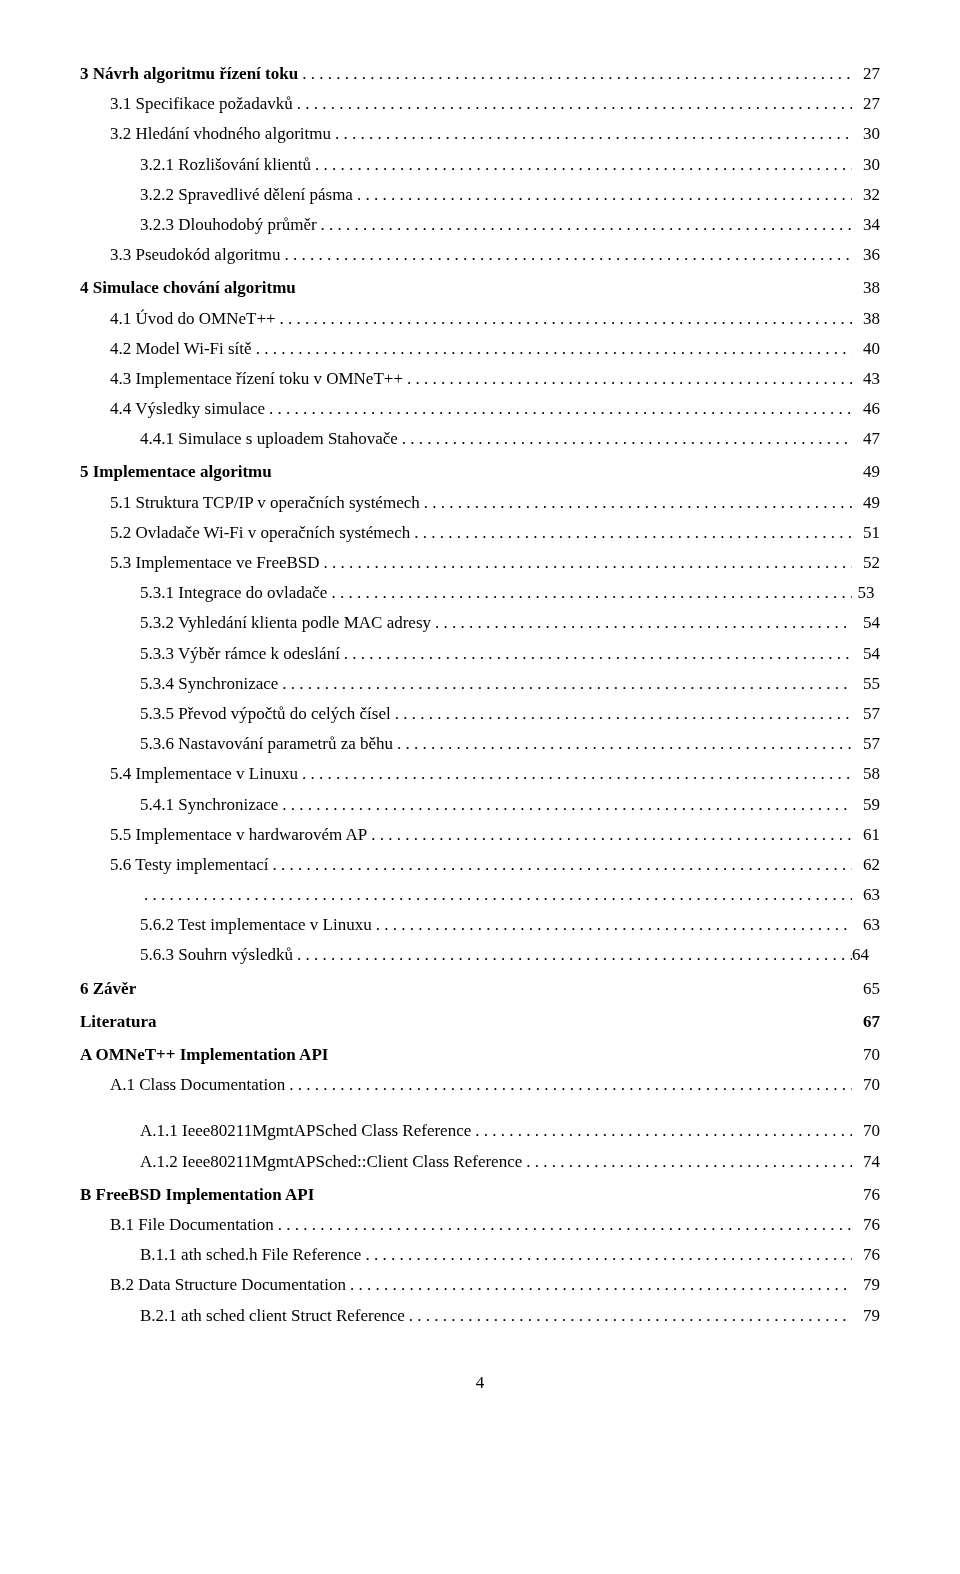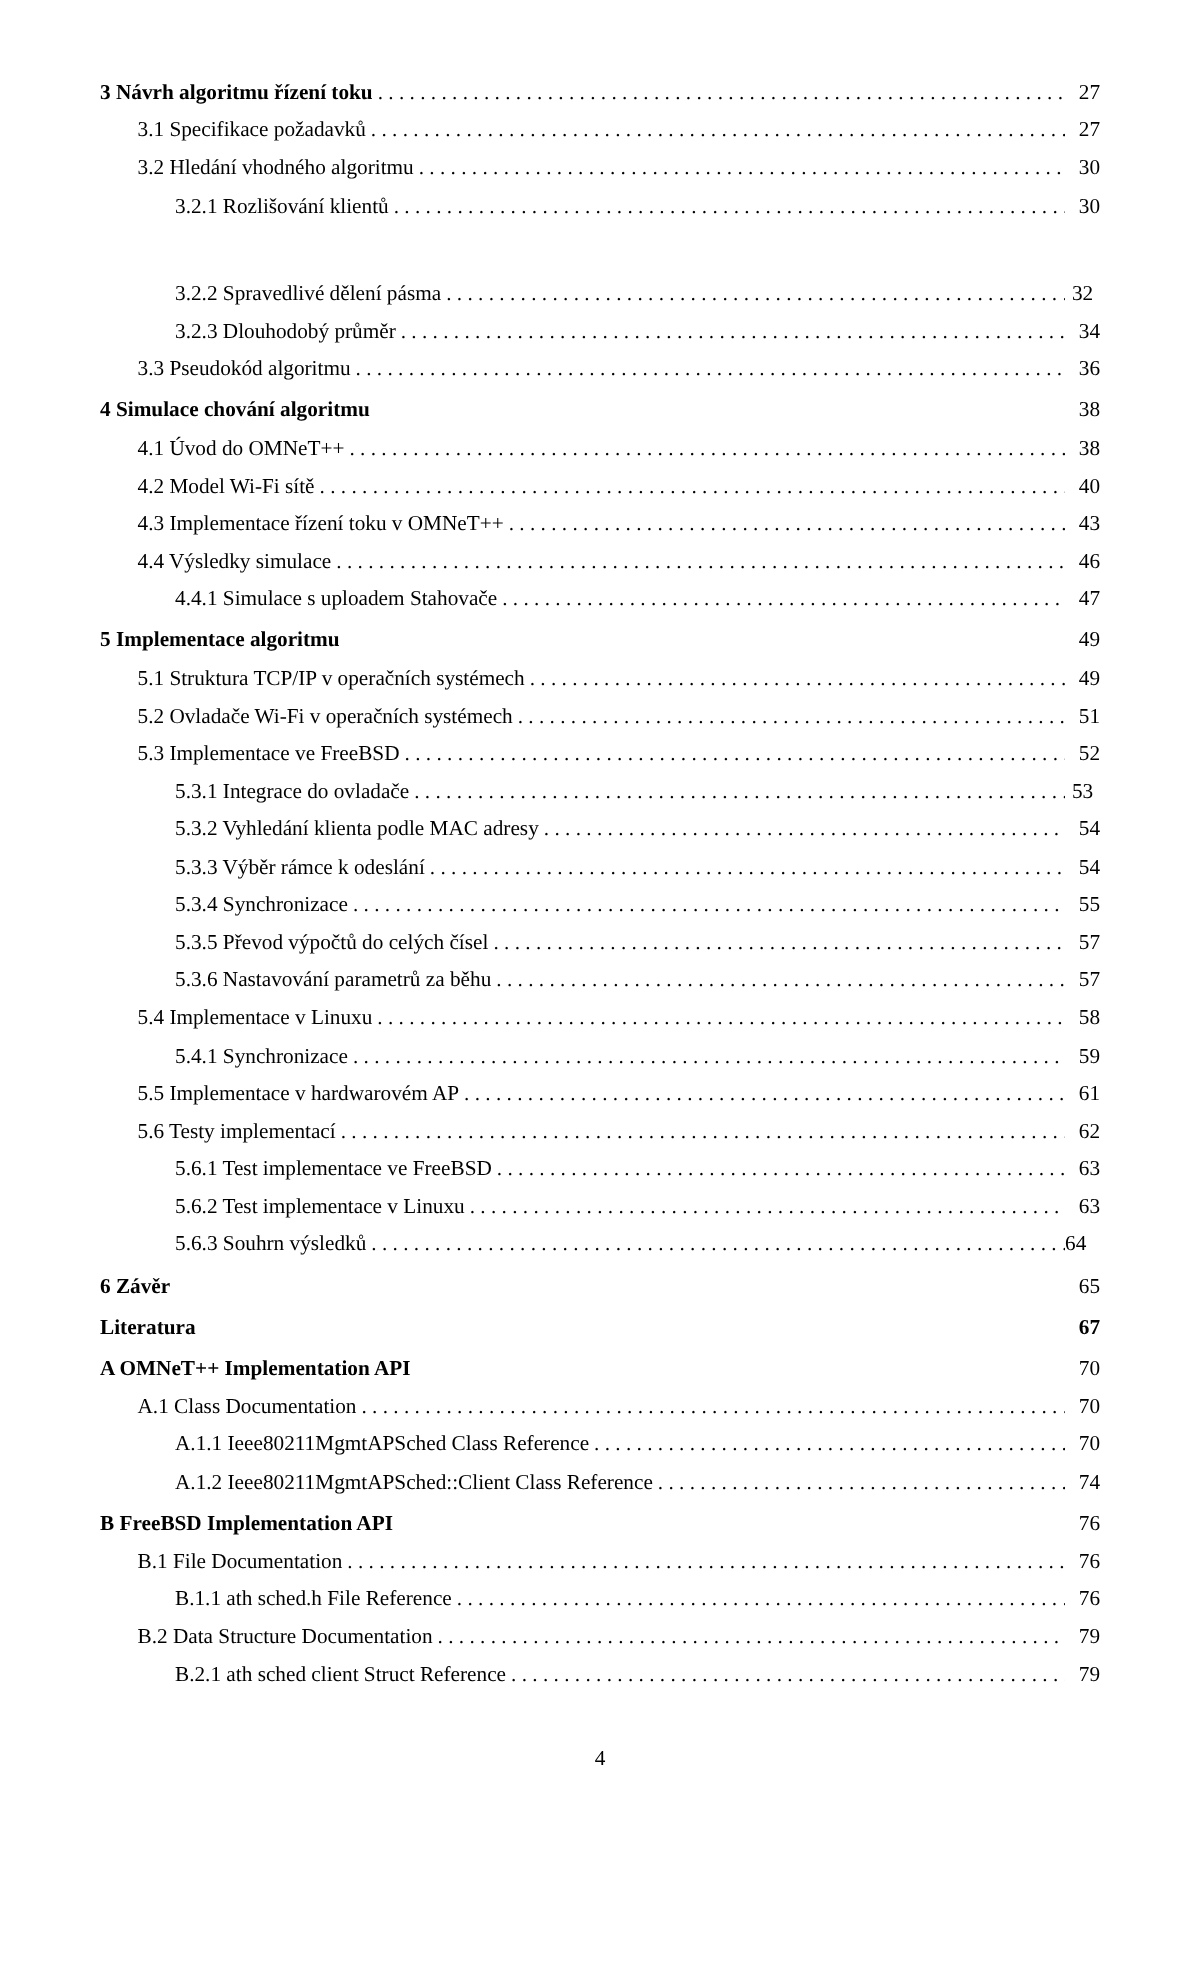--- a/index.html
+++ b/index.html
@@ -45,21 +45,21 @@
       <span style="white-space: nowrap; min-width: 28px; text-align: right; font-weight: normal;">30</span>
     </div>
     <div style="display: flex; width: 100%; align-items: baseline; margin-bottom: 3px; font-family: &quot;Computer Modern&quot;, &quot;Latin Modern&quot;, Georgia, &quot;Times New Roman&quot;, serif; font-size: 17px; padding-left: 60px; font-weight: normal; margin-top: 0px;">
       <span style="white-space: nowrap; flex-shrink: 0;">3.2.1 Rozlišování klientů</span>
       <span style="flex: 1 1 0%; overflow: hidden; white-space: nowrap; padding-left: 4px; padding-right: 4px; font-weight: normal;">. . . . . . . . . . . . . . . . . . . . . . . . . . . . . . . . . . . . . . . . . . . . . . . . . . . . . . . . . . . . . . . . . . . . . . . . . . . . . . . . . . . . . . . . . . .</span>
       <span style="white-space: nowrap; min-width: 28px; text-align: right; font-weight: normal;">30</span>
     </div>
     <div style="display: flex; width: 100%; align-items: baseline; margin-bottom: 3px; font-family: &quot;Computer Modern&quot;, &quot;Latin Modern&quot;, Georgia, &quot;Times New Roman&quot;, serif; font-size: 17px; padding-left: 60px; font-weight: normal; margin-top: 0px;">
       <span style="white-space: nowrap; flex-shrink: 0;">3.2.2 Spravedlivé dělení pásma</span>
       <span style="flex: 1 1 0%; overflow: hidden; white-space: nowrap; padding-left: 4px; padding-right: 4px; font-weight: normal;">. . . . . . . . . . . . . . . . . . . . . . . . . . . . . . . . . . . . . . . . . . . . . . . . . . . . . . . . . . . . . . . . . . . . . . . . . . . . . . . . . . . . . . . . . . .</span>
-      <span style="white-space: nowrap; min-width: 28px; text-align: center; font-weight: normal; margin-top: 40px;">32</span>
+      <span style="white-space: nowrap; min-width: 28px; text-align: right; font-weight: normal;">32</span>
     </div>
     <div style="display: flex; width: 100%; align-items: baseline; margin-bottom: 3px; font-family: &quot;Computer Modern&quot;, &quot;Latin Modern&quot;, Georgia, &quot;Times New Roman&quot;, serif; font-size: 17px; padding-left: 60px; font-weight: normal; margin-top: 0px;">
       <span style="white-space: nowrap; flex-shrink: 0;">3.2.3 Dlouhodobý průměr</span>
       <span style="flex: 1 1 0%; overflow: hidden; white-space: nowrap; padding-left: 4px; padding-right: 4px; font-weight: normal;">. . . . . . . . . . . . . . . . . . . . . . . . . . . . . . . . . . . . . . . . . . . . . . . . . . . . . . . . . . . . . . . . . . . . . . . . . . . . . . . . . . . . . . . . . . .</span>
       <span style="white-space: nowrap; min-width: 28px; text-align: right; font-weight: normal;">34</span>
     </div>
     <div style="display: flex; width: 100%; align-items: baseline; margin-bottom: 3px; font-family: &quot;Computer Modern&quot;, &quot;Latin Modern&quot;, Georgia, &quot;Times New Roman&quot;, serif; font-size: 17px; padding-left: 30px; font-weight: normal; margin-top: 0px;">
       <span style="white-space: nowrap; flex-shrink: 0;">3.3 Pseudokód algoritmu</span>
       <span style="flex: 1 1 0%; overflow: hidden; white-space: nowrap; padding-left: 4px; padding-right: 4px; font-weight: normal;">. . . . . . . . . . . . . . . . . . . . . . . . . . . . . . . . . . . . . . . . . . . . . . . . . . . . . . . . . . . . . . . . . . . . . . . . . . . . . . . . . . . . . . . . . . .</span>
       <span style="white-space: nowrap; min-width: 28px; text-align: right; font-weight: normal;">36</span>
@@ -158,21 +158,20 @@
       <span style="white-space: nowrap; flex-shrink: 0;">5.5 Implementace v hardwarovém AP</span>
       <span style="flex: 1 1 0%; overflow: hidden; white-space: nowrap; padding-left: 4px; padding-right: 4px; font-weight: normal;">. . . . . . . . . . . . . . . . . . . . . . . . . . . . . . . . . . . . . . . . . . . . . . . . . . . . . . . . . . . . . . . . . . . . . . . . . . . . . . . . . . . . . . . . . . .</span>
       <span style="white-space: nowrap; min-width: 28px; text-align: right; font-weight: normal;">61</span>
     </div>
     <div style="display: flex; width: 100%; align-items: baseline; margin-bottom: 3px; font-family: &quot;Computer Modern&quot;, &quot;Latin Modern&quot;, Georgia, &quot;Times New Roman&quot;, serif; font-size: 17px; padding-left: 30px; font-weight: normal; margin-top: 0px;">
       <span style="white-space: nowrap; flex-shrink: 0;">5.6 Testy implementací</span>
       <span style="flex: 1 1 0%; overflow: hidden; white-space: nowrap; padding-left: 4px; padding-right: 4px; font-weight: normal;">. . . . . . . . . . . . . . . . . . . . . . . . . . . . . . . . . . . . . . . . . . . . . . . . . . . . . . . . . . . . . . . . . . . . . . . . . . . . . . . . . . . . . . . . . . .</span>
       <span style="white-space: nowrap; min-width: 28px; text-align: right; font-weight: normal;">62</span>
     </div>
     <div style="display: flex; width: 100%; align-items: baseline; margin-bottom: 3px; font-family: &quot;Computer Modern&quot;, &quot;Latin Modern&quot;, Georgia, &quot;Times New Roman&quot;, serif; font-size: 17px; padding-left: 60px; font-weight: normal; margin-top: 0px;">
-      <span style="white-space: nowrap; flex-shrink: 0;">5.6.1 Test implementace ve FreeBSD</span>
       <span style="flex: 1 1 0%; overflow: hidden; white-space: nowrap; padding-left: 4px; padding-right: 4px; font-weight: normal;">. . . . . . . . . . . . . . . . . . . . . . . . . . . . . . . . . . . . . . . . . . . . . . . . . . . . . . . . . . . . . . . . . . . . . . . . . . . . . . . . . . . . . . . . . . .</span>
       <span style="white-space: nowrap; min-width: 28px; text-align: right; font-weight: normal;">63</span>
     </div>
     <div style="display: flex; width: 100%; align-items: baseline; margin-bottom: 3px; font-family: &quot;Computer Modern&quot;, &quot;Latin Modern&quot;, Georgia, &quot;Times New Roman&quot;, serif; font-size: 17px; padding-left: 60px; font-weight: normal; margin-top: 0px;">
       <span style="white-space: nowrap; flex-shrink: 0;">5.6.2 Test implementace v Linuxu</span>
       <span style="flex: 1 1 0%; overflow: hidden; white-space: nowrap; padding-left: 4px; padding-right: 4px; font-weight: normal;">. . . . . . . . . . . . . . . . . . . . . . . . . . . . . . . . . . . . . . . . . . . . . . . . . . . . . . . . . . . . . . . . . . . . . . . . . . . . . . . . . . . . . . . . . . .</span>
       <span style="white-space: nowrap; min-width: 28px; text-align: right; font-weight: normal;">63</span>
     </div>
     <div style="display: flex; width: 100%; align-items: baseline; margin-bottom: 3px; font-family: &quot;Computer Modern&quot;, &quot;Latin Modern&quot;, Georgia, &quot;Times New Roman&quot;, serif; font-size: 17px; padding-left: 60px; font-weight: normal; margin-top: 0px;">
       <span style="white-space: nowrap; flex-shrink: 0;">5.6.3 Souhrn výsledků</span>
@@ -193,21 +192,21 @@
       <span style="white-space: nowrap; flex-shrink: 0;">A OMNeT++ Implementation API</span>
       <span style="flex: 1 1 0%; overflow: hidden; white-space: nowrap; padding-left: 4px; padding-right: 4px; font-weight: normal;"></span>
       <span style="white-space: nowrap; min-width: 28px; text-align: right; font-weight: normal;">70</span>
     </div>
     <div style="display: flex; width: 100%; align-items: baseline; margin-bottom: 3px; font-family: &quot;Computer Modern&quot;, &quot;Latin Modern&quot;, Georgia, &quot;Times New Roman&quot;, serif; font-size: 17px; padding-left: 30px; font-weight: normal; margin-top: 0px;">
       <span style="white-space: nowrap; flex-shrink: 0;">A.1 Class Documentation</span>
       <span style="flex: 1 1 0%; overflow: hidden; white-space: nowrap; padding-left: 4px; padding-right: 4px; font-weight: normal;">. . . . . . . . . . . . . . . . . . . . . . . . . . . . . . . . . . . . . . . . . . . . . . . . . . . . . . . . . . . . . . . . . . . . . . . . . . . . . . . . . . . . . . . . . . .</span>
       <span style="white-space: nowrap; min-width: 28px; text-align: right; font-weight: normal;">70</span>
     </div>
     <div style="display: flex; width: 100%; align-items: baseline; margin-bottom: 3px; font-family: &quot;Computer Modern&quot;, &quot;Latin Modern&quot;, Georgia, &quot;Times New Roman&quot;, serif; font-size: 17px; padding-left: 60px; font-weight: normal; margin-top: 0px;">
-      <span style="white-space: nowrap; flex-shrink: 0;">A.1.1 Ieee80211MgmtAPSched Class Reference</span>
+      <span style="white-space: nowrap; flex-shrink: 0; margin-top: 16px;">A.1.1 Ieee80211MgmtAPSched Class Reference</span>
       <span style="flex: 1 1 0%; overflow: hidden; white-space: nowrap; padding-left: 4px; padding-right: 4px; font-weight: normal;">. . . . . . . . . . . . . . . . . . . . . . . . . . . . . . . . . . . . . . . . . . . . . . . . . . . . . . . . . . . . . . . . . . . . . . . . . . . . . . . . . . . . . . . . . . .</span>
       <span style="white-space: nowrap; min-width: 28px; text-align: right; font-weight: normal;">70</span>
     </div>
     <div style="display: flex; width: 100%; align-items: baseline; margin-bottom: 3px; font-family: &quot;Computer Modern&quot;, &quot;Latin Modern&quot;, Georgia, &quot;Times New Roman&quot;, serif; font-size: 17px; padding-left: 60px; font-weight: normal; margin-top: 0px;">
       <span style="white-space: nowrap; flex-shrink: 0;">A.1.2 Ieee80211MgmtAPSched::Client Class Reference</span>
       <span style="flex: 1 1 0%; overflow: hidden; white-space: nowrap; padding-left: 4px; padding-right: 4px; font-weight: normal;">. . . . . . . . . . . . . . . . . . . . . . . . . . . . . . . . . . . . . . . . . . . . . . . . . . . . . . . . . . . . . . . . . . . . . . . . . . . . . . . . . . . . . . . . . . .</span>
       <span style="white-space: nowrap; min-width: 28px; text-align: right; font-weight: normal;">74</span>
     </div>
     <div style="display: flex; width: 100%; align-items: baseline; margin-bottom: 3px; font-family: &quot;Computer Modern&quot;, &quot;Latin Modern&quot;, Georgia, &quot;Times New Roman&quot;, serif; font-size: 17px; padding-left: 0px; font-weight: bold; margin-top: 6px;">
       <span style="white-space: nowrap; flex-shrink: 0;">B FreeBSD Implementation API</span>

